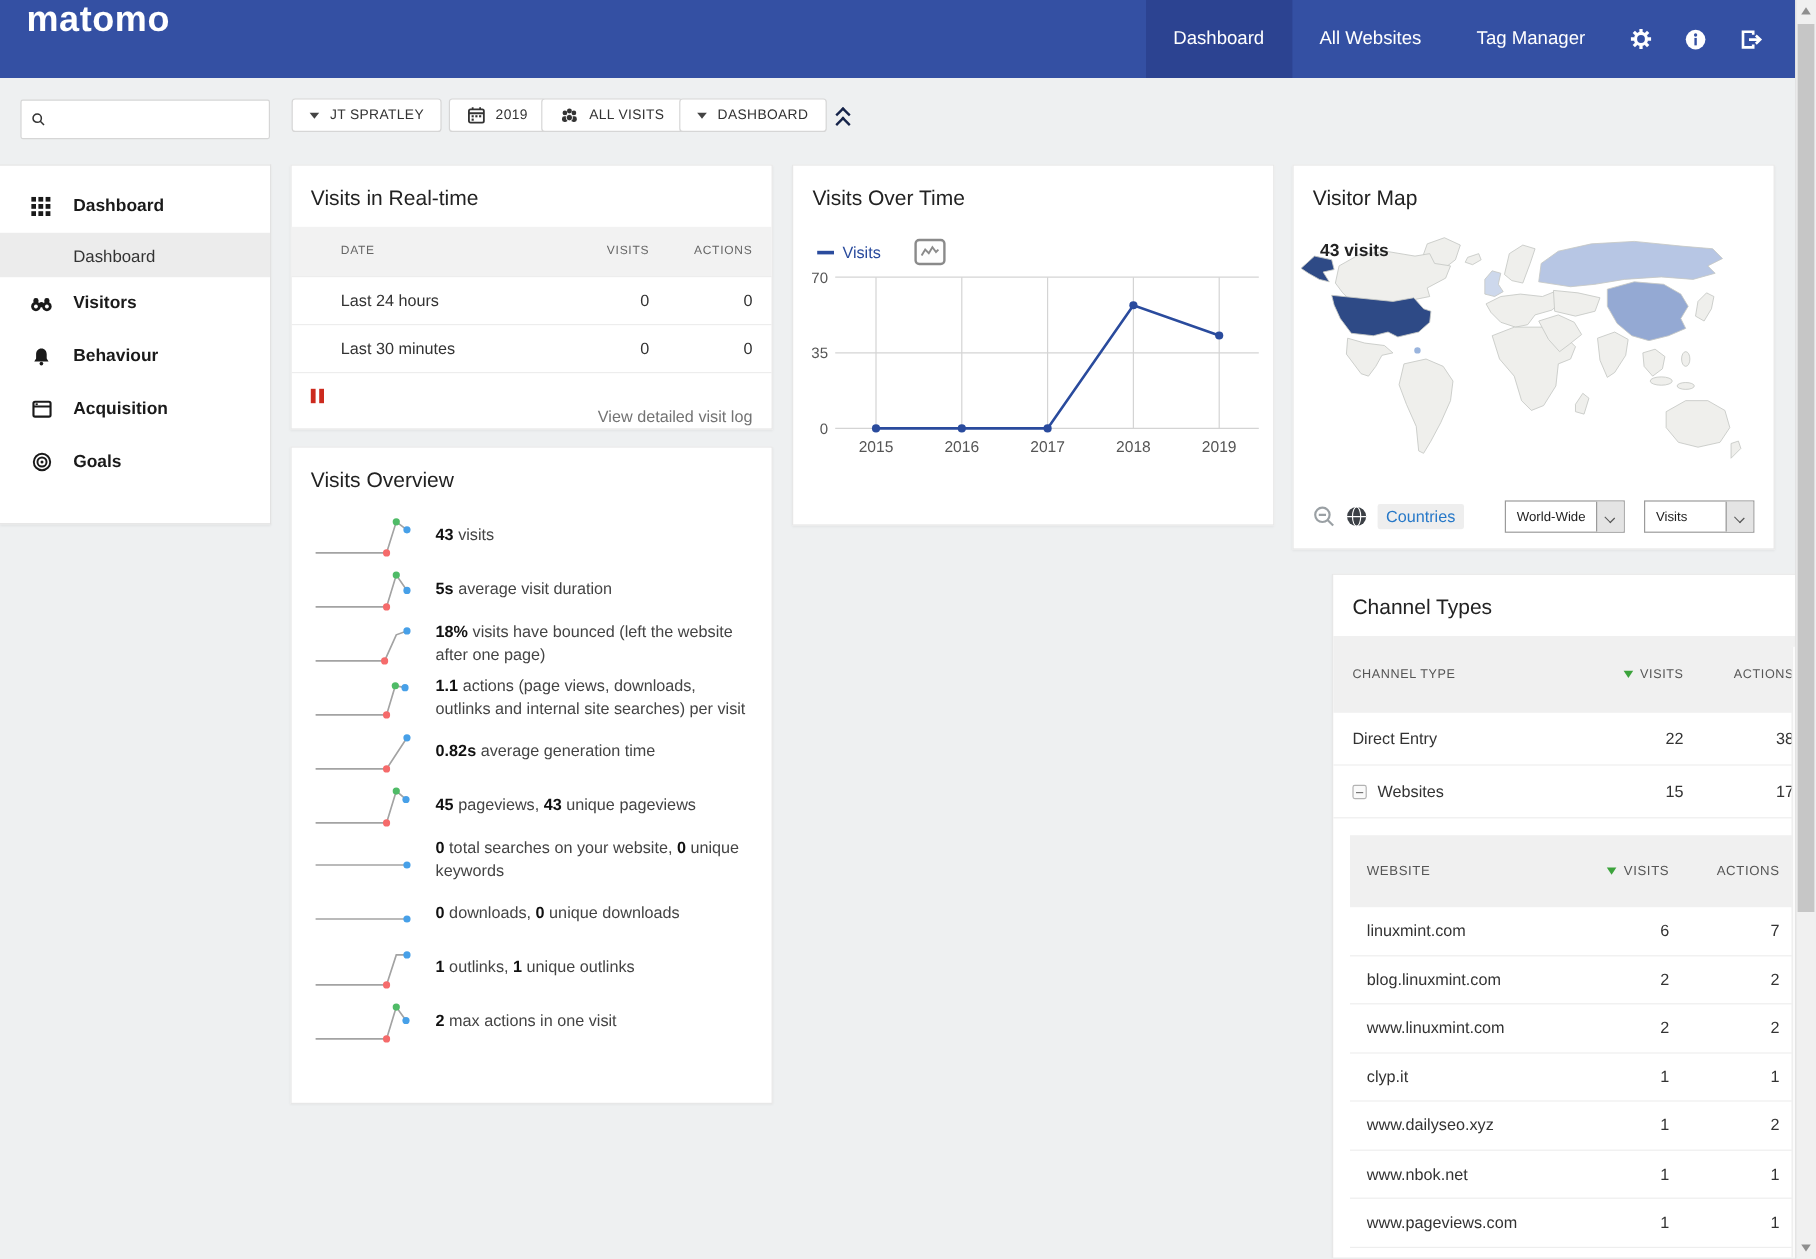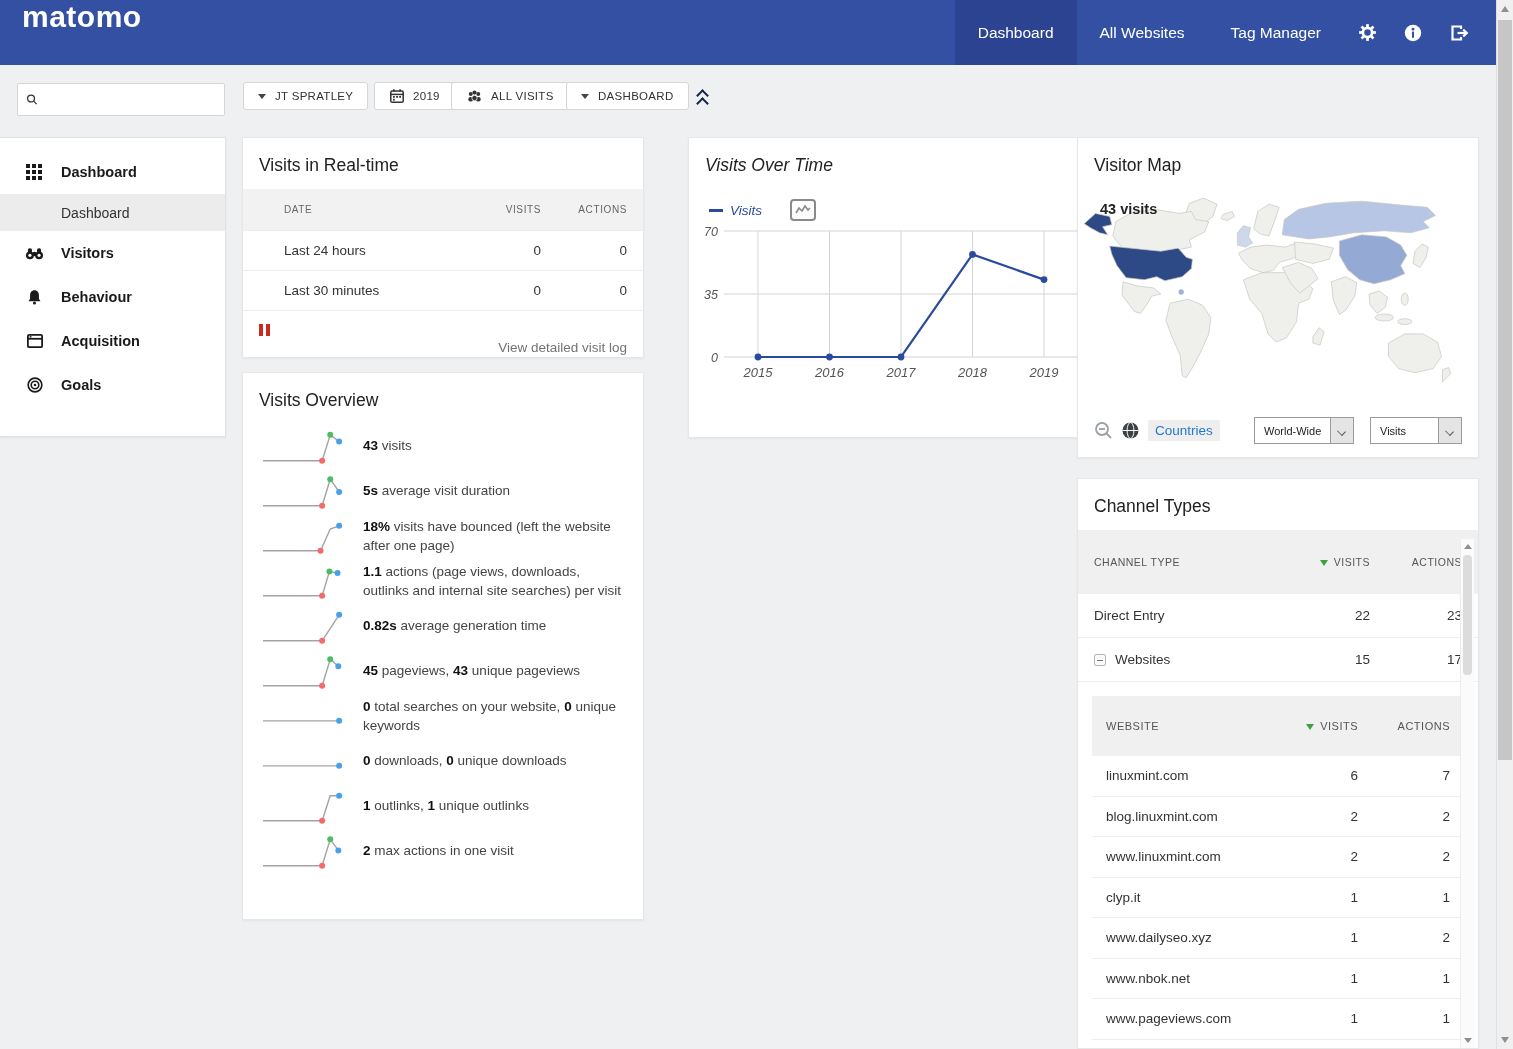--- a/index.html
+++ b/index.html
@@ -29,23 +29,23 @@
   .sidebar { position:absolute; left:0; top:137px; width:226px; height:300px; background:#fff; border:1px solid #e2e2e2; border-left:none; box-shadow:0 1px 2px rgba(0,0,0,.06); padding-top:12px; }
   .side-item { height:44px; display:flex; align-items:center; padding-left:25px; font-size:14.5px; font-weight:bold; color:#1a1a1a; cursor:pointer; }
   .side-item .s-icon { width:19px; height:19px; margin-right:17px; display:flex; align-items:center; justify-content:center; }
   .side-sub { height:37px; display:flex; align-items:center; padding-left:61px; font-size:14px; font-weight:normal; color:#333; background:#ececec; cursor:pointer; }
 
   
   .widget { position:absolute; background:#fff; border:1px solid #e7e7e7; box-shadow:0 1px 2px rgba(0,0,0,.05); }
   .widget h2 { margin:0; padding:17px 16px 13px 16px; font-size:17.5px; font-weight:normal; color:#222; }
   #w-realtime { left:242px; top:137px; width:402px; height:221px; }
   #w-overview { left:242px; top:372px; width:402px; height:548px; }
-  #w-time     { left:688px; top:137px; width:402px; height:301px;font-style:italic; }
+  #w-time     { left:660px; top:137px; width:402px; height:301px; }
   #w-map      { left:1077px; top:137px; width:402px; height:321px; }
-  #w-channel  { left:1077px; top:478px; width:402px; height:571px; overflow:hidden; }
+  #w-channel  { left:1110px; top:478px; width:402px; height:571px; overflow:hidden; }
 
   
   .rt-head { display:flex; align-items:center; height:41px; background:#f2f2f2; padding:0 16px; font-size:10px; color:#666; letter-spacing:.6px; }
   .rt-row { display:flex; align-items:center; height:40px; padding:0 16px; font-size:13.5px; color:#333; border-top:1px solid #ededed; }
   .rt-c1 { flex:1;padding-left:25px; } .rt-c2 { width:84px; text-align:right; } .rt-c3 { width:86px; text-align:right; }
   .rt-foot { display:flex; align-items:center; justify-content:space-between; height:38px; padding:0 16px; border-top:1px solid #ededed; }
   .pause-icon { display:flex; gap:3px; cursor:pointer; }
   .pause-icon i { display:block; width:4px; height:12px; background:#cc2a1e; }
   a.link { color:#737373; font-size:13.5px; text-decoration:none; cursor:pointer;margin-top:36px; }
 
@@ -481,21 +481,21 @@
         <div class="ct-head">
           <span class="ct-c1">CHANNEL TYPE</span>
           <span class="ct-c2"><span class="sort-tri"></span>VISITS</span>
           <span class="ct-c3">ACTIONS</span>
         </div>
         <div class="ct-row">
           <span class="ct-c1">
             <span>Direct Entry</span>
           </span>
           <span class="ct-c2">22</span>
-          <span class="ct-c3">23</span>
+          <span class="ct-c3">38</span>
         </div>
         <div class="ct-row">
           <span class="ct-c1">
             <span class="expander"></span>
             <span>Websites</span>
           </span>
           <span class="ct-c2">15</span>
           <span class="ct-c3">17</span>
         </div>
       </div>

